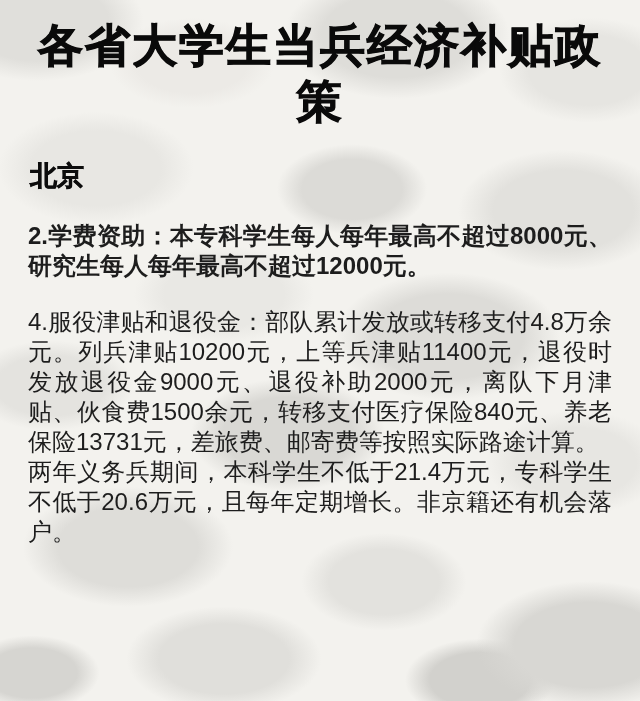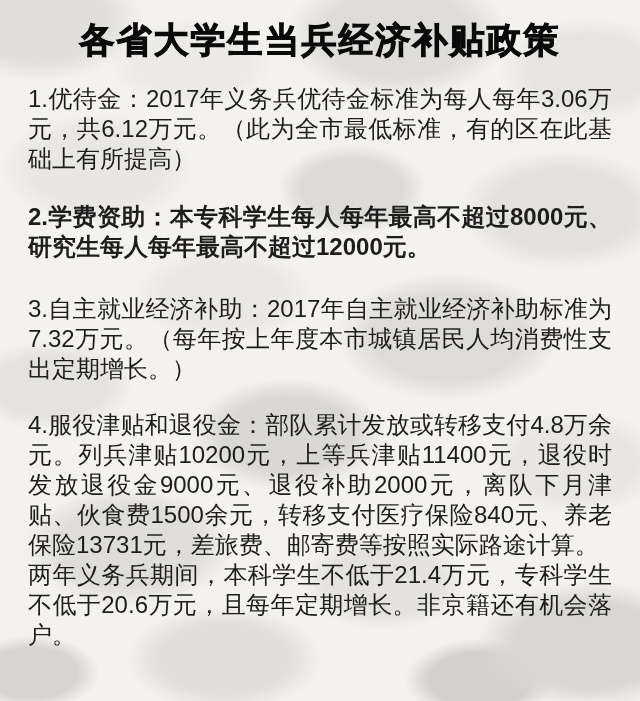--- a/index.html
+++ b/index.html
@@ -35,21 +35,21 @@
       radial-gradient(ellipse 100px 55px at 75% 97%, #d2d1cd 50%, rgba(210,209,205,0) 75%),
       radial-gradient(ellipse 90px 50px  at 5% 96%,  #d6d5d1 50%, rgba(214,213,209,0) 75%);
   }
   .inner {
     padding: 14px 28px 0 28px;
   }
   .page-title {
     margin: 0;
     padding-top: 4px;
     text-align: center;
-    font-size: 35px;
+    font-size: 45px;
     line-height: 1.25;
     font-weight: 900;
     letter-spacing: 2px;
     color: #0a0a0a;
     -webkit-text-stroke: 1px #0a0a0a;
   }
   .region-heading {
     margin: 28px 0 0 2px;
     font-size: 27px;
     line-height: 34px;
@@ -72,24 +72,23 @@
   .policy-paragraph.p4 { margin-top: 26px; }
 </style>
 </head>
 <body>
 
 <div class="page">
   <div class="inner">
 
     <h1 class="page-title">各省大学生当兵经济补贴政策</h1>
 
+    <h2 class="region-heading">北京</h2>
 
-    <p class="policy-paragraph p1">1.优待金：2017年义务兵优待金标准为每人每年3.06万元，共6.12万元。（此为全市最低标准，有的区在此基础上有所提高）</p>
 
     <p class="policy-paragraph p2">2.学费资助：本专科学生每人每年最高不超过8000元、研究生每人每年最高不超过12000元。</p>
 
-    <p class="policy-paragraph p3">3.自主就业经济补助：2017年自主就业经济补助标准为7.32万元。（每年按上年度本市城镇居民人均消费性支出定期增长。）</p>
 
     <p class="policy-paragraph p4">4.服役津贴和退役金：部队累计发放或转移支付4.8万余元。列兵津贴10200元，上等兵津贴11400元，退役时发放退役金9000元、退役补助2000元，离队下月津贴、伙食费1500余元，转移支付医疗保险840元、养老保险13731元，差旅费、邮寄费等按照实际路途计算。
 两年义务兵期间，本科学生不低于21.4万元，专科学生不低于20.6万元，且每年定期增长。非京籍还有机会落户。</p>
 
   </div>
 </div>
 
 </body></html>

